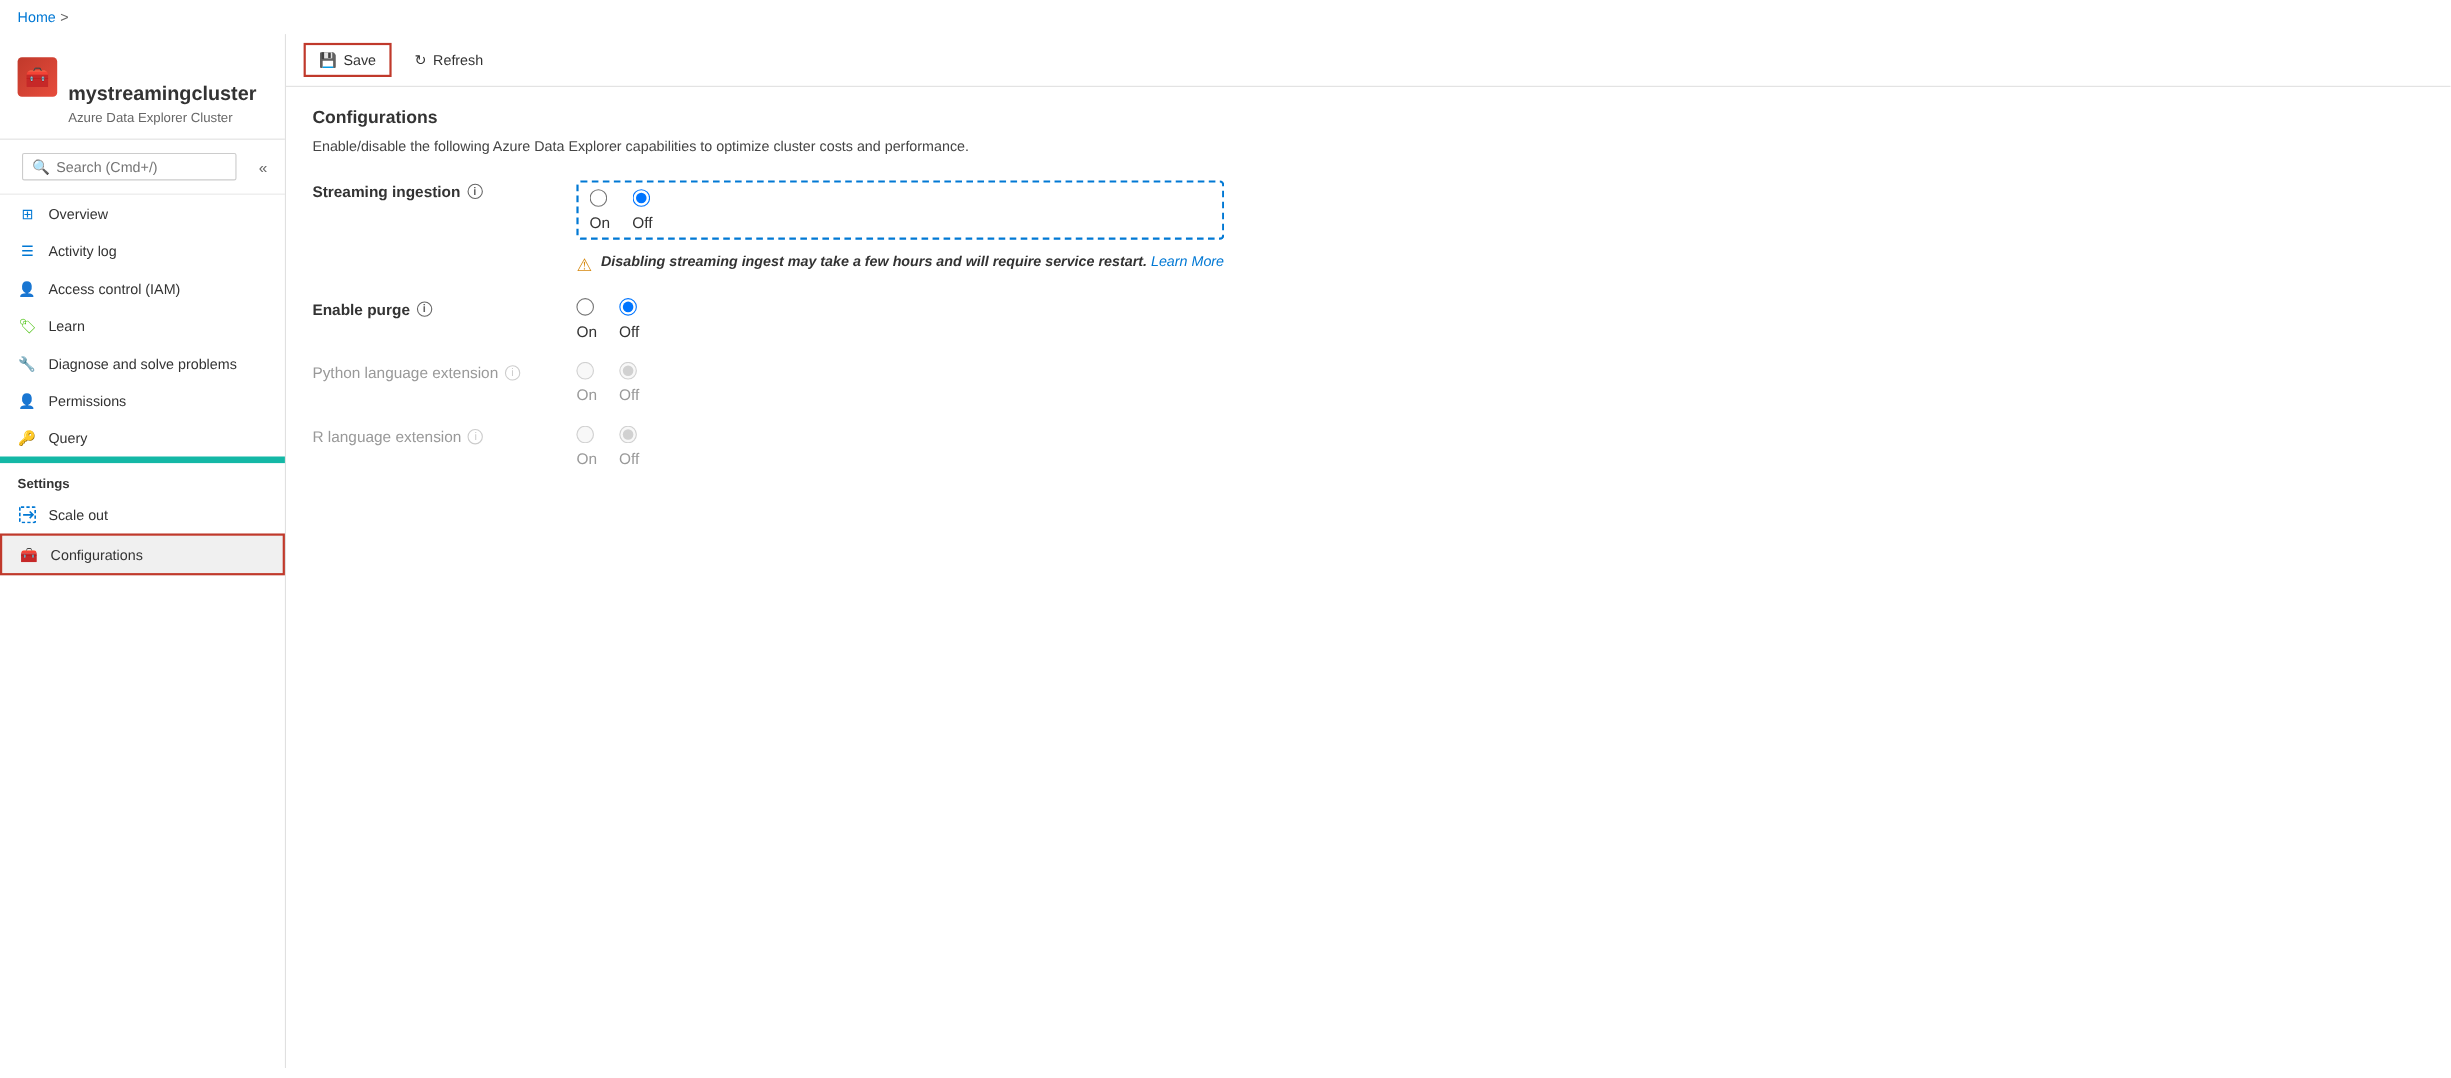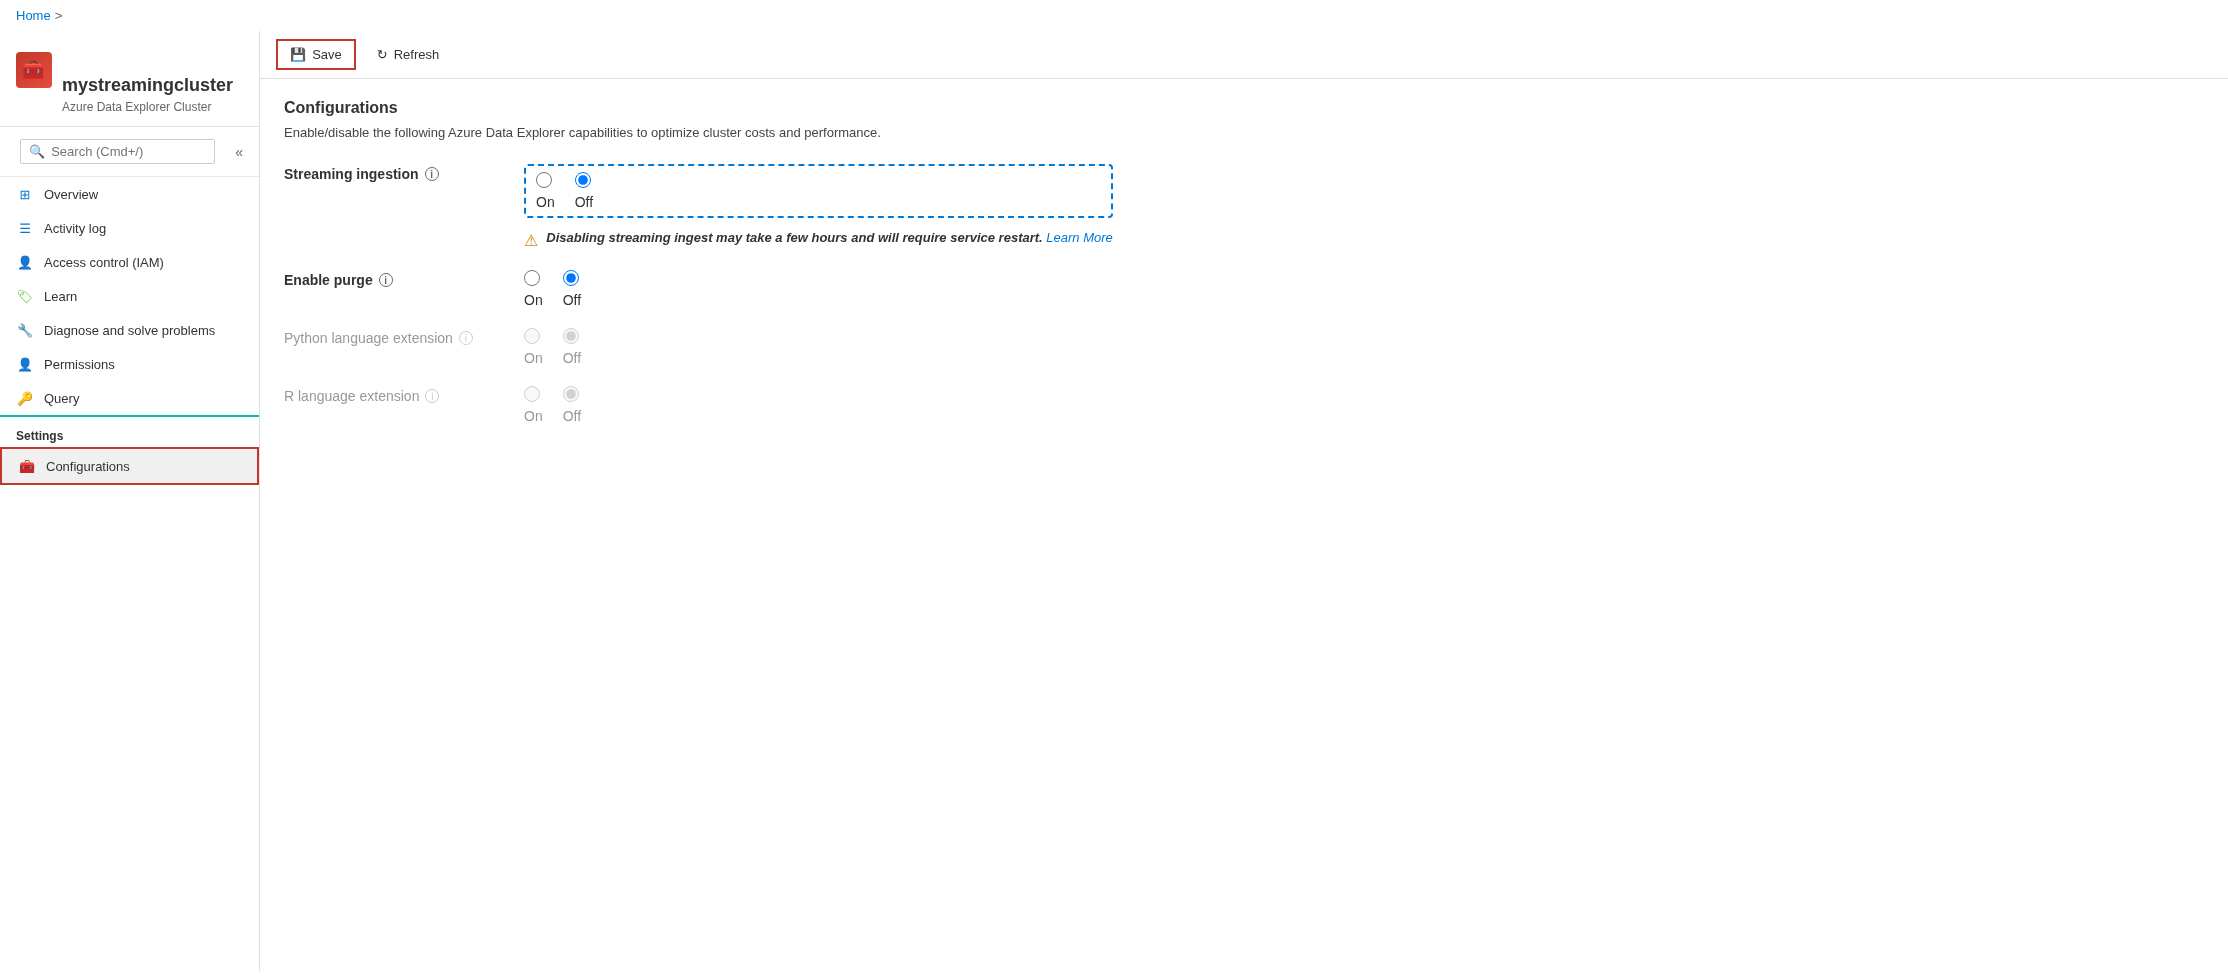--- a/index.html
+++ b/index.html
@@ -22,21 +22,21 @@
     .search-box input { border: none; outline: none; font-size: 13px; width: 100%; color: #333; }
     .search-box .search-icon-inner { color: #666; font-size: 13px; }
 
     .collapse-btn { background: none; border: none; cursor: pointer; padding: 4px 8px; color: #666; font-size: 14px; }
 
     .search-row { display: flex; align-items: center; padding: 4px 8px; border-bottom: 1px solid #e8e8e8; }
 
     .nav-item { display: flex; align-items: center; gap: 10px; padding: 8px 16px; cursor: pointer; color: #333; font-size: 13px; }
     .nav-icon { width: 18px; height: 18px; display: flex; align-items: center; justify-content: center; flex-shrink: 0; }
 
-    .nav-section-label { padding: 12px 16px 4px; font-size: 12px; font-weight: 600; color: #333; border-top: 2px solid #14b8a6; }
+    .nav-section-label { padding: 12px 16px 4px; font-size: 12px; font-weight: 600; color: #333; border-top: 6px solid #14b8a6; }
 
     
     .main-content { flex: 1; overflow-y: auto; }
     .toolbar { display: flex; align-items: center; padding: 8px 16px; border-bottom: 1px solid #e0e0e0; gap: 8px; }
     .btn-save { display: flex; align-items: center; gap: 6px; padding: 6px 12px; background: white; border: 2px solid #c0392b; color: #333; cursor: pointer; font-size: 13px; font-weight: 500; }
     .btn-refresh { display: flex; align-items: center; gap: 6px; padding: 6px 12px; background: white; border: 1px solid transparent; color: #333; cursor: pointer; font-size: 13px; }
 
     .content-area { padding: 20px 24px; }
     .section-title { font-size: 16px; font-weight: 600; margin-bottom: 8px; }
     .section-desc { font-size: 13px; color: #444; margin-bottom: 24px; }
@@ -128,20 +128,29 @@
       <span class="nav-icon icon-permissions">👤</span>
       <span>Permissions</span>
     </div>
     <div class="nav-item">
       <span class="nav-icon icon-query">🔑</span>
       <span>Query</span>
     </div>
 
     <div class="nav-section-label">Settings</div>
 
+    <div class="nav-item">
+      <span class="nav-icon icon-scaleout">
+        <svg width="16" height="16" viewBox="0 0 16 16" fill="none">
+            <rect x="1" y="1" width="14" height="14" rx="1" stroke="#0078d4" stroke-width="1.5" stroke-dasharray="3 2"></rect>
+            <path d="M4 8h8M10 5l3 3-3 3" stroke="#0078d4" stroke-width="1.5"></path>
+          </svg>
+      </span>
+      <span>Scale out</span>
+    </div>
     <div class="configurations-nav-item">
       <span class="nav-icon icon-configurations">🧰</span>
       <span>Configurations</span>
     </div>
   </div>
 
   <div class="main-content">
 
     <div class="toolbar">
       <button class="btn-save">

